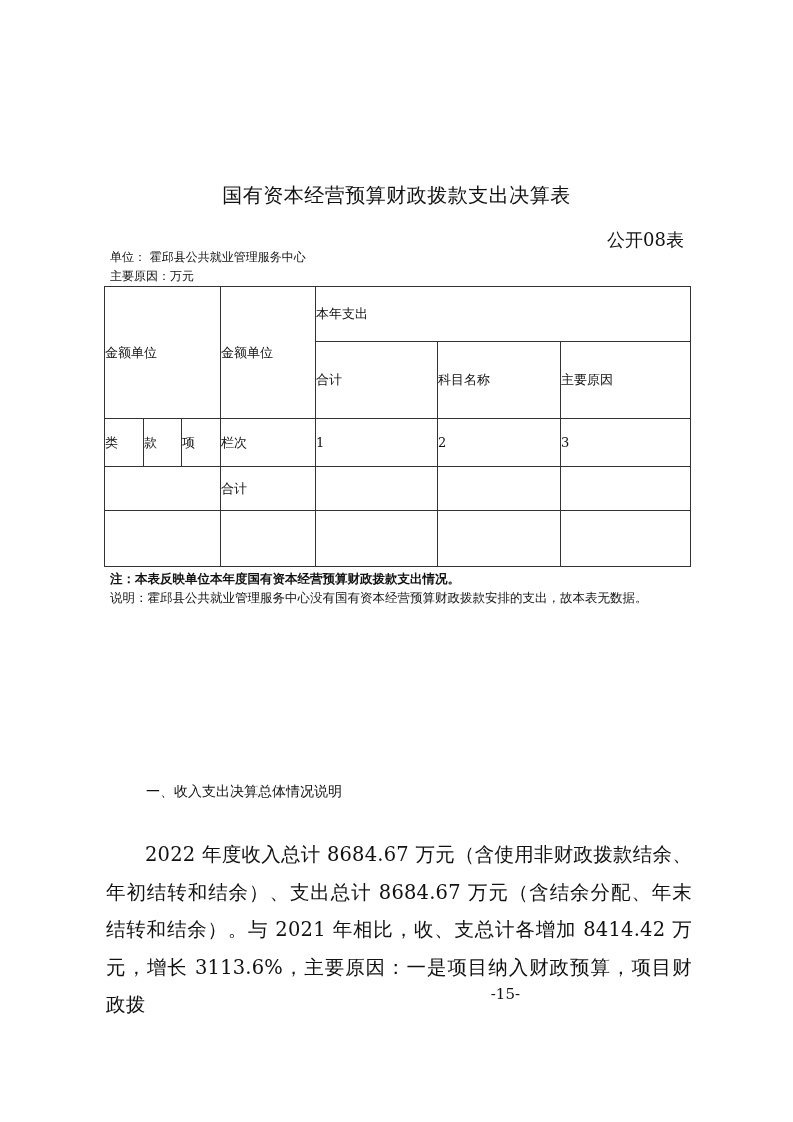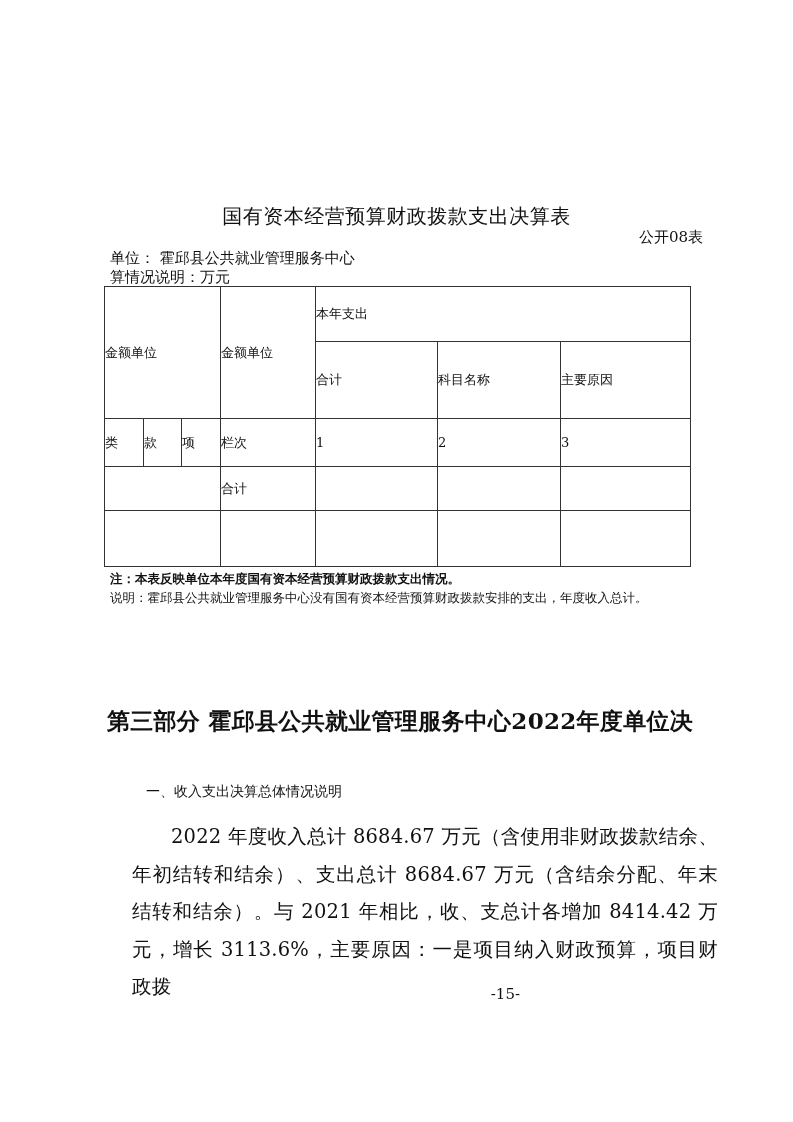--- a/index.html
+++ b/index.html
@@ -1,41 +1,41 @@
 <!DOCTYPE html>
 <html><head>
 <meta charset="utf-8">
 <style>
   html, body { margin: 0; padding: 0; background: #ffffff; }
   body { width: 793px; height: 1122px; position: relative; overflow: hidden;
          font-family: "DejaVu Serif", "Liberation Serif", serif; color: #111; }
   .abs { position: absolute; }
-  .table-title { left: 0; width: 793px; top: 203px; text-align: center;
+  .table-title { left: 0; width: 793px; top: 182px; text-align: center;
                  font-family: "DejaVu Sans", sans-serif; font-size: 20px; letter-spacing: 0.5px; }
-  .table-no { right: 90px; top: 228px; font-size: 15px; }
-  .unit-line { left: 110px; font-size: 15px; }
+  .table-no { right: 109px; top: 228px; font-size: 18px; }
+  .unit-line { left: 110px; font-size: 12px; }
   table.budget { position: absolute; left: 104px; top: 286px; border-collapse: collapse;
                  font-size: 13px; }
   table.budget td { border: 1.3px solid #333; text-align: left; vertical-align: middle; padding: 0; }
   .note { left: 110px; font-size: 12.5px; line-height: 19px; width: 585px; }
   .part-title { left: 100px; width: 600px; top: 701px; text-align: center;
                 font-weight: bold; font-size: 23px; line-height: 40px; letter-spacing: 0.3px; }
   .section-heading { left: 146px; top: 783px; font-family: "DejaVu Sans", sans-serif; font-size: 14px; }
-  .body-text { left: 106px; top: 818px; width: 586px; font-size: 19.5px; line-height: 37.5px;
-               text-align: justify; text-indent: 39px; letter-spacing: 0.2px; margin-left: 26px; }
+  .body-text { left: 106px; top: 836px; width: 586px; font-size: 19.5px; line-height: 37.5px;
+               text-align: justify; text-indent: 39px; letter-spacing: 0.2px; }
   .page-num { left: 0; width: 627px; top: 985px; text-align: right; padding-right: 107px;
               box-sizing: border-box; font-size: 15px; }
 </style>
 </head>
 <body>
 
 <div class="abs table-title">国有资本经营预算财政拨款支出决算表</div>
 <div class="abs table-no">公开08表</div>
 <div class="abs unit-line" style="top:249px;">单位：  霍邱县公共就业管理服务中心</div>
-<div class="abs unit-line" style="top:268px;">算情况说明：万元</div>
+<div class="abs unit-line" style="top:268px;">主要原因：万元</div>
 
 <table class="budget">
   <colgroup>
     <col style="width:39px">
       <col style="width:38px">
       <col style="width:39px">
     <col style="width:95px">
       <col style="width:122px">
       <col style="width:123px">
       <col style="width:130px">
@@ -71,23 +71,22 @@
     <td colspan="3"></td>
     <td></td>
     <td></td>
     <td></td>
     <td></td>
   </tr>
 </tbody>
   </table>
 
 <div class="abs note" style="top:569px;font-weight:bold;">注：本表反映单位本年度国有资本经营预算财政拨款支出情况。</div>
-<div class="abs note" style="top:588px;">说明：霍邱县公共就业管理服务中心没有国有资本经营预算财政拨款安排的支出，年度收入总计。</div>
+<div class="abs note" style="top:588px;">说明：霍邱县公共就业管理服务中心没有国有资本经营预算财政拨款安排的支出，故本表无数据。</div>
 
 <div class="abs part-title">
-  <div>第三部分  霍邱县公共就业管理服务中心2022年度单位决</div>
 </div>
 
 <div class="abs section-heading">一、收入支出决算总体情况说明</div>
 
 <div class="abs body-text">2022 年度收入总计 8684.67 万元（含使用非财政拨款结余、年初结转和结余）、支出总计 8684.67 万元（含结余分配、年末结转和结余）。与 2021 年相比，收、支总计各增加 8414.42 万元，增长 3113.6%，主要原因：一是项目纳入财政预算，项目财政拨</div>
 
 <div class="abs page-num">-15-</div>
 
 </body></html>

